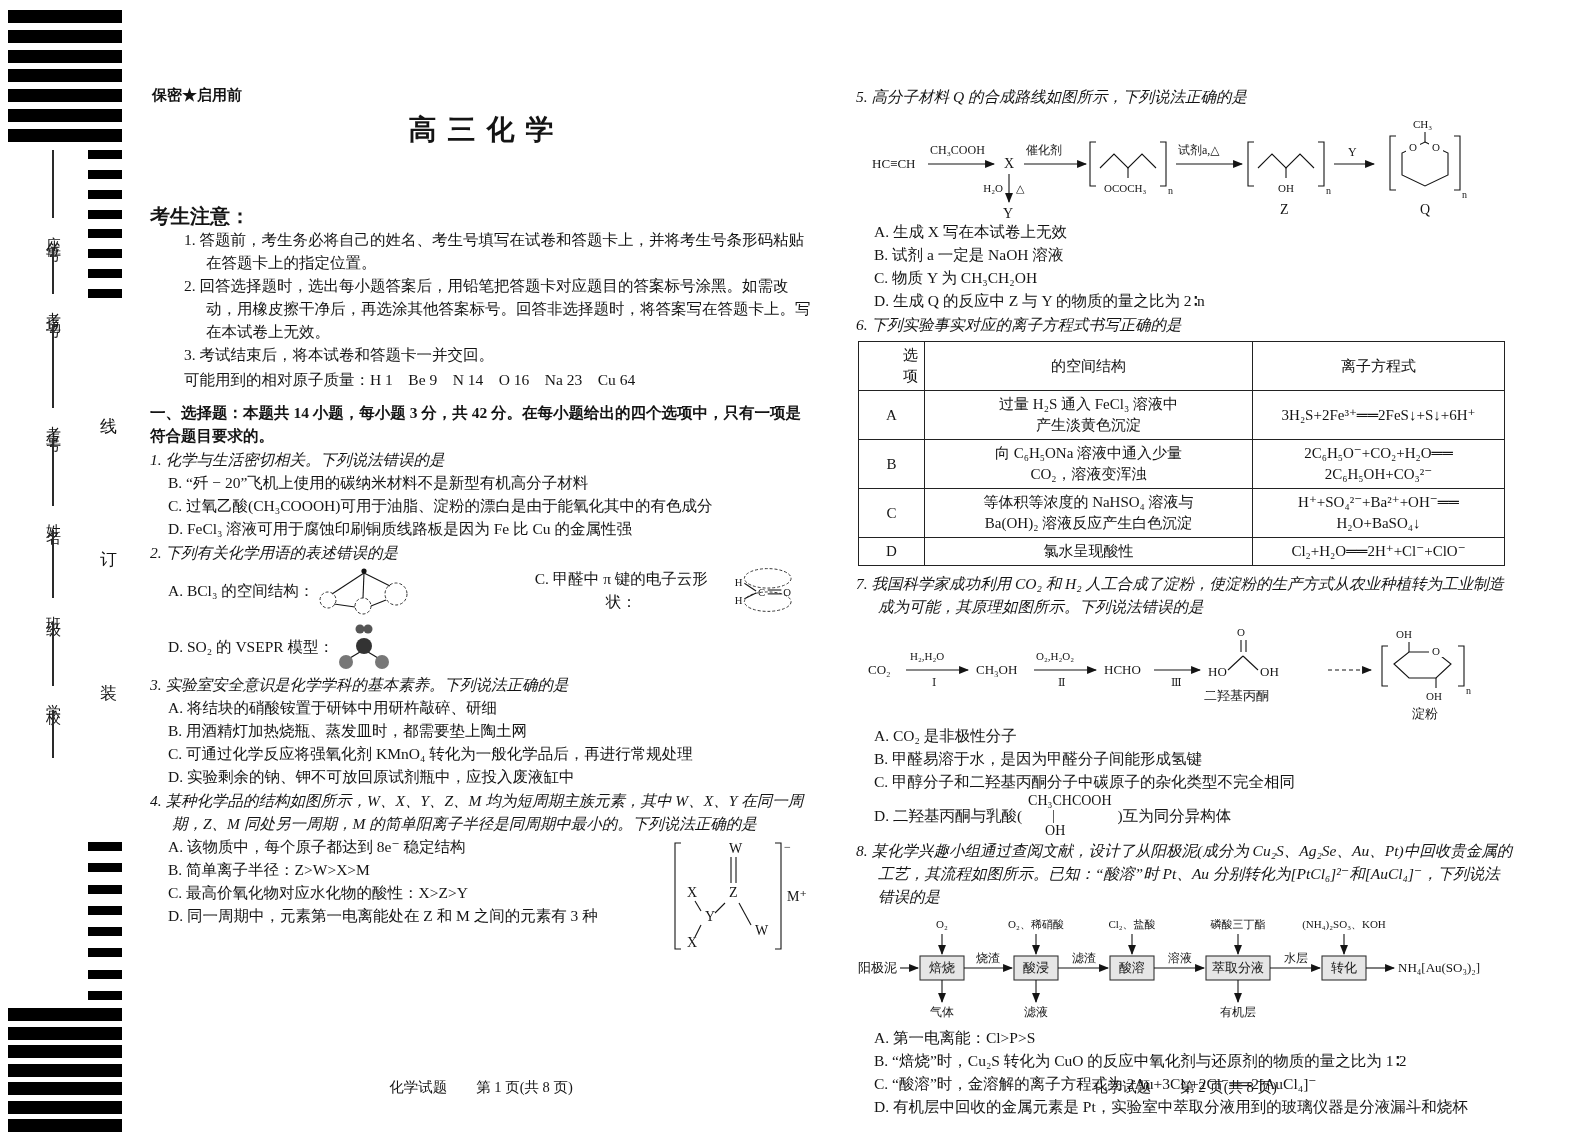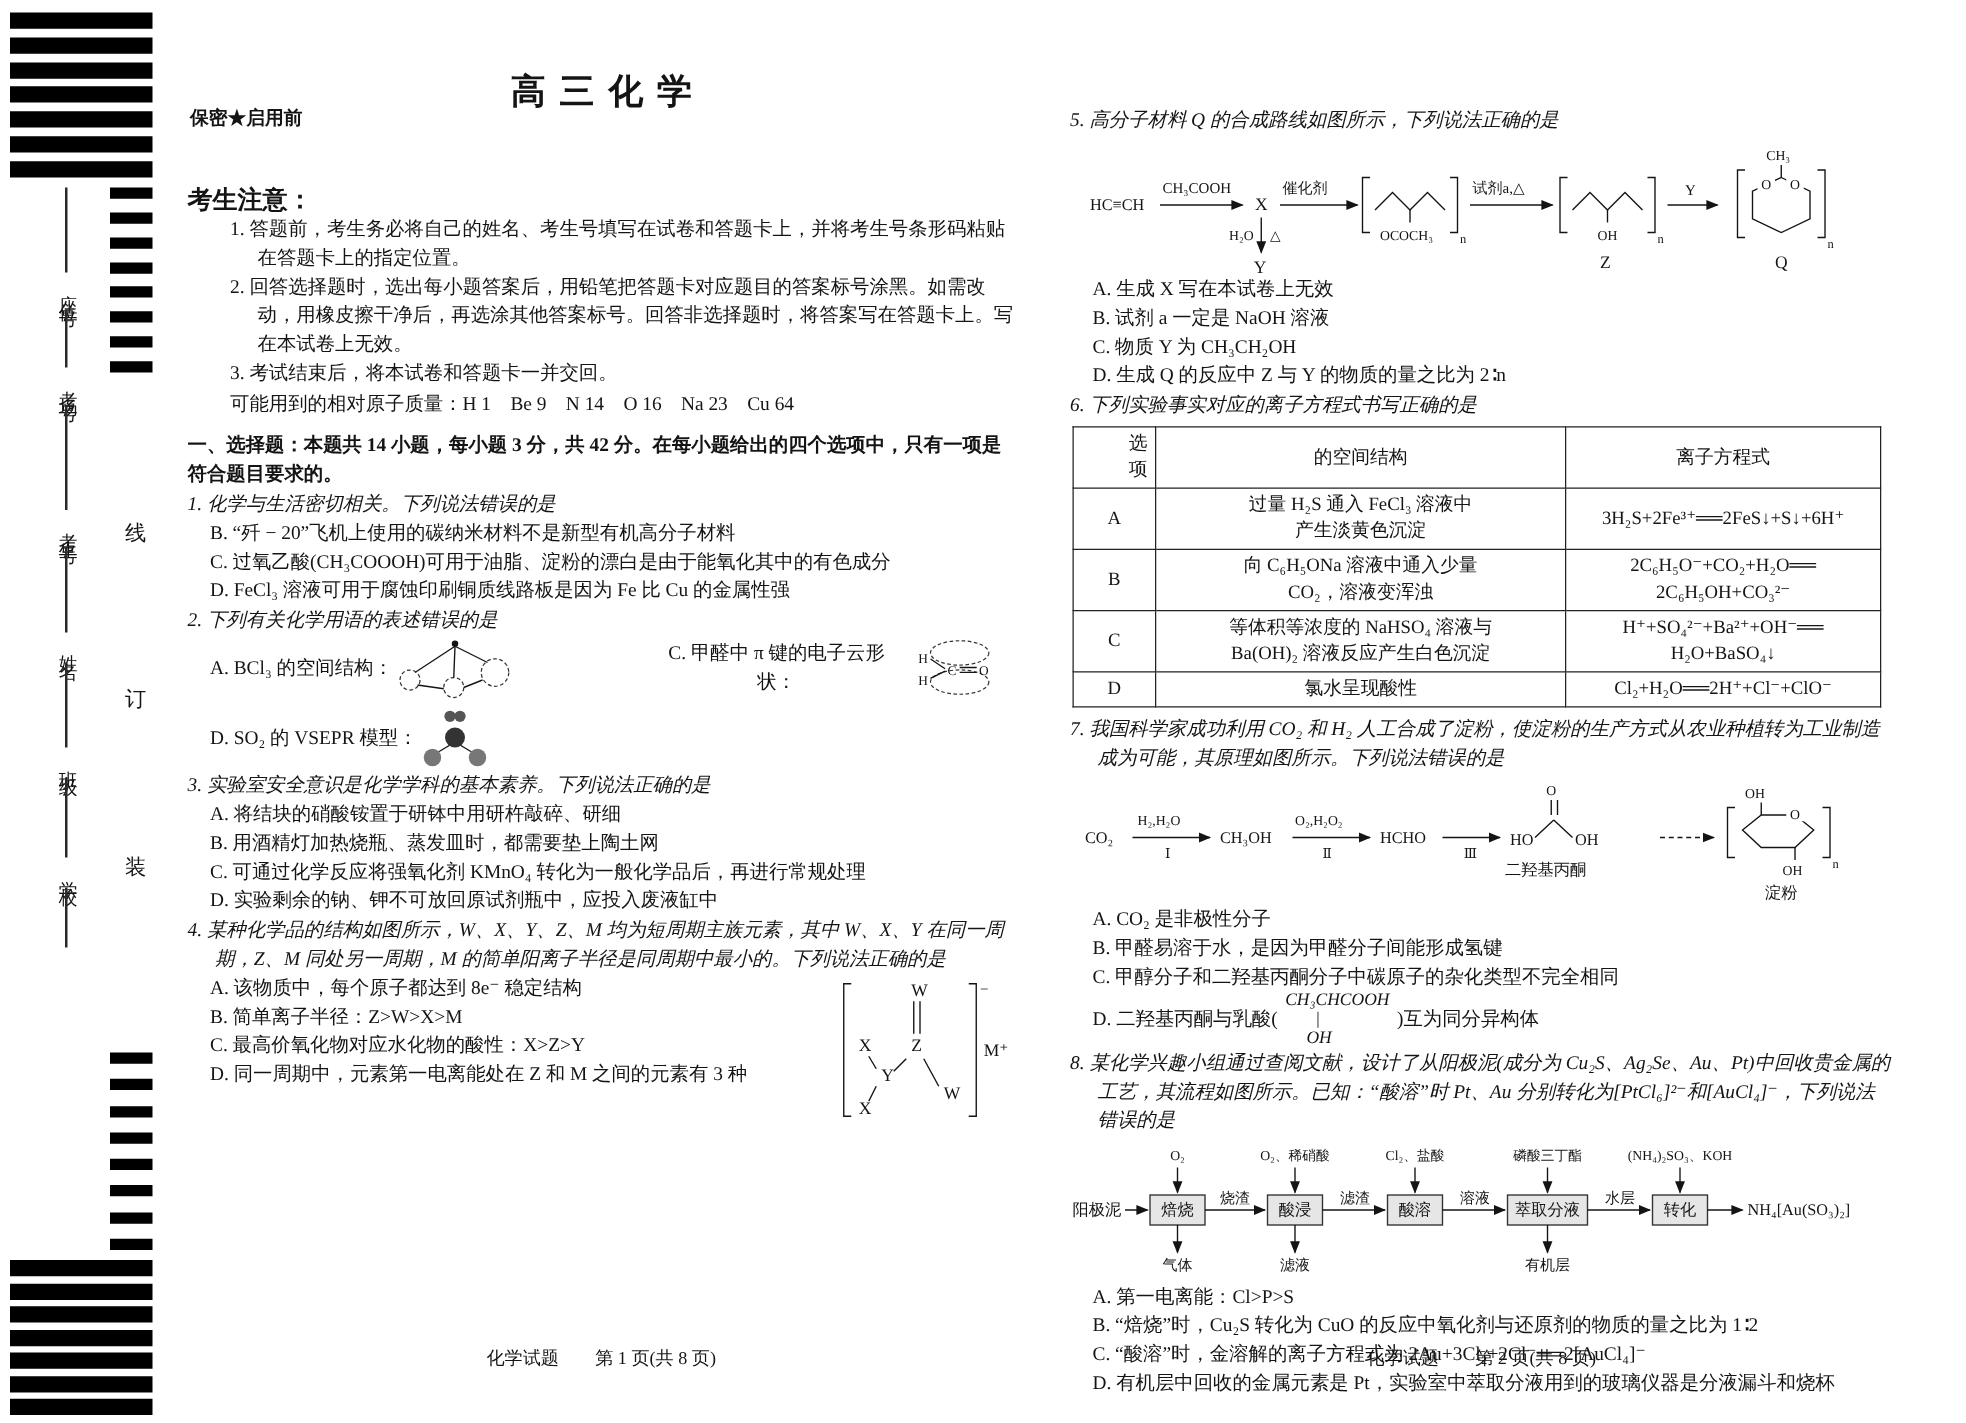--- a/index.html
+++ b/index.html
@@ -29,21 +29,21 @@
   .field-column .vlabel { writing-mode:vertical-rl; letter-spacing:6px; font-size:15px; padding:6px 0; }
   .binding-marks span { position:absolute; left:100px; font-size:17px; }
 
   
   .page { position:absolute; top:0; height:807px; }
   .page1 { left:150px; width:662px; }
   .page2 { left:856px; width:658px; }
   .footer { position:absolute; top:1076px; left:0; right:0; text-align:center; font-size:14.5px; }
 
   .confidential { position:absolute; top:84px; left:2px; font-weight:bold; font-size:15px; }
-  .title { text-align:center; margin-top:62px; font-size:28px; font-weight:bold; letter-spacing:11px; padding-left:11px; }
+  .title { text-align:center; margin-top:118px; font-size:28px; font-weight:bold; letter-spacing:11px; padding-left:11px; }
 
   .notice { margin-top:64px; }
   .notice-heading { font-size:20px; }
   .notice-item { margin-left:34px; padding-left:22px; text-indent:-22px; }
   .masses { margin-left:34px; margin-top:2px; }
 
   .section-heading { margin-top:10px; }
 
   .question { margin-top:1px; }
   .stem { padding-left:22px; text-indent:-22px;font-style:italic; }
@@ -60,21 +60,21 @@
 
   
   table.ion-table { border-collapse:collapse; margin:5px 0 6px 2px; text-align:center; font-size:15px; line-height:21px; }
   .ion-table th, .ion-table td { border:1.3px solid #222; padding:3px 6px; font-weight:normal; }
   .ion-table .col-opt { width:54px;padding-left:44px; }
   .ion-table .col-fact { width:328px; }
   .ion-table .col-eq { width:252px; }
   .cl:empty { display:none; }
 
   
-  .struct-stack { display:inline-flex; flex-direction:column; line-height:15px; font-size:14px; text-align:left;font-style:italic; }
+  .struct-stack { display:inline-flex; flex-direction:column; line-height:15px; font-size:14px; text-align:left; }
   .struct-stack .bond { padding-left:24px; }
   .struct-stack .foot { padding-left:17px; }
 
   svg { display:block; }
   .svgt { font-size:13px; fill:#141414; font-family:inherit; }
   .f10 { font-size:10px; } .f11 { font-size:11px; } .f12 { font-size:12px; } .f14 { font-size:14px; }
   .ln { stroke:#141414; stroke-width:1.1; fill:none; }
   .lnA { stroke:#141414; stroke-width:1.1; fill:none; marker-end:url(#ah); }
   .lnD { stroke:#141414; stroke-width:1.1; fill:none; stroke-dasharray:4 3; marker-end:url(#ah); }
   .dash { stroke:#333; stroke-width:1; fill:none; stroke-dasharray:3 2; }

